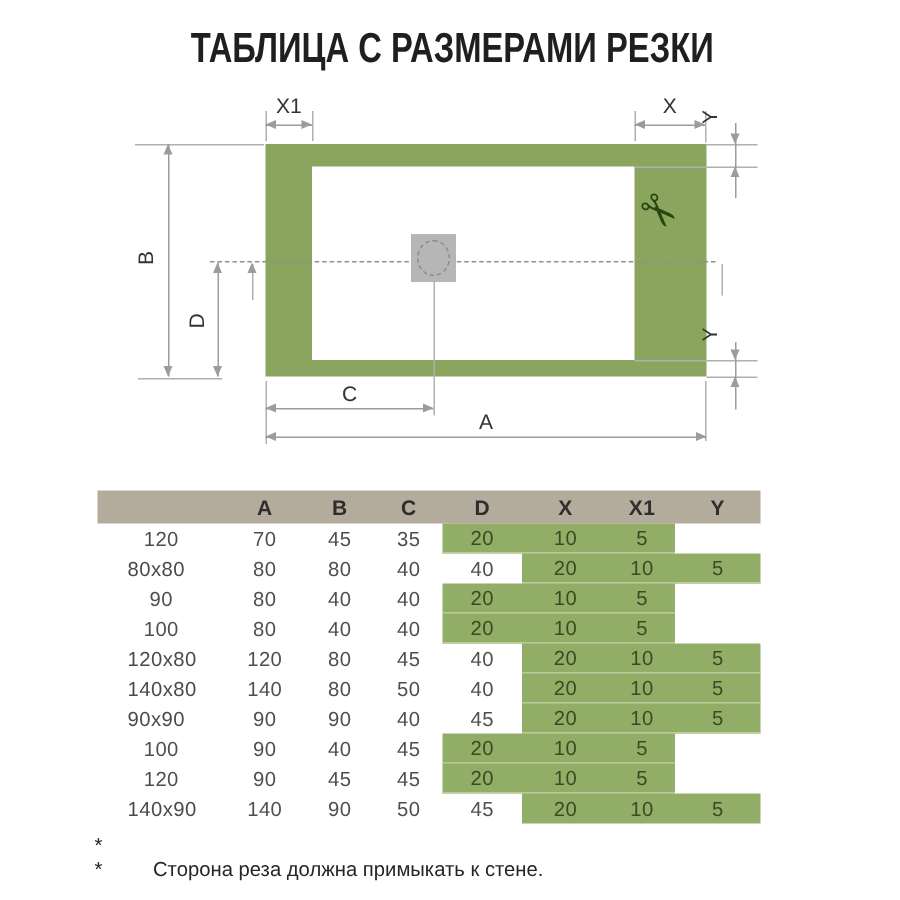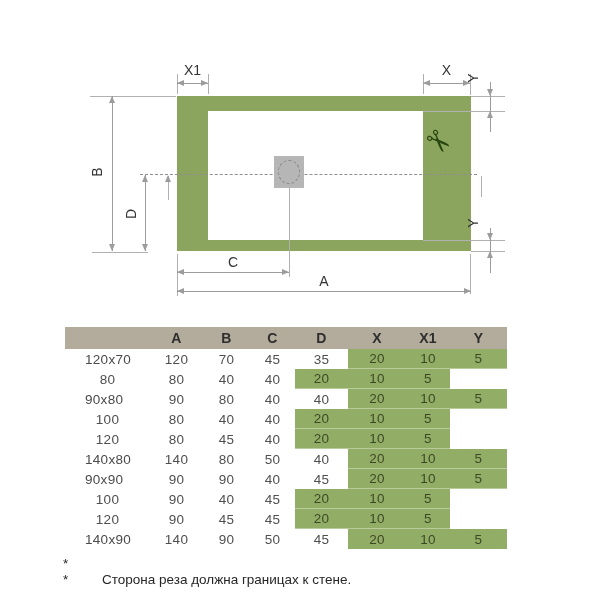--- a/index.html
+++ b/index.html
@@ -48,20 +48,23 @@
   
   .footnotes{position:absolute;left:63px;top:556px;width:500px;}
   .footnote{display:flex;font-size:13.5px;color:#262626;line-height:16px;}
   .footnote .marker{width:39px;flex:0 0 39px;}
 </style>
 </head>
 <body>
 
 <div id="stage">
 
+  <div class="title">
+    <span>ТАБЛИЦА С РАЗМЕРАМИ РЕЗКИ</span>
+  </div>
 
   <div>
 
     <div class="tray"></div>
     <div class="tray-inner"></div>
 
     <div class="centerline"></div>
     <div class="ext" style="left:168px;top:176px;width:1px;height:24px;"></div>
     <div class="ah ah-u" style="left:165px;top:175px;"></div>
     <div class="ext" style="left:481px;top:176px;width:1px;height:21px;"></div>
@@ -133,58 +136,58 @@
         <div class="cell">A</div>
         <div class="cell">B</div>
         <div class="cell">C</div>
         <div class="cell">D</div>
         <div class="cell">X</div>
         <div class="cell">X1</div>
         <div class="cell">Y</div>
       </div>
     <div class="tbody">
         <div class="trow">
-          <div class="cell size">120x70</div>
           <div class="cell">120</div>
           <div class="cell">70</div>
           <div class="cell">45</div>
           <div class="cell">35</div>
           <div class="cell cut">20</div>
           <div class="cell cut">10</div>
           <div class="cell cut">5</div>
         </div>
         <div class="trow">
-          <div class="cell">80</div>
-          <div class="cell">80</div>
-          <div class="cell">40</div>
-          <div class="cell">40</div>
-          <div class="cell cut">20</div>
-          <div class="cell cut">10</div>
-          <div class="cell cut">5</div>
-        </div>
-        <div class="trow">
-          <div class="cell size">90x80</div>
+          <div class="cell size">80x80</div>
+          <div class="cell">80</div>
+          <div class="cell">80</div>
+          <div class="cell">40</div>
+          <div class="cell">40</div>
+          <div class="cell cut">20</div>
+          <div class="cell cut">10</div>
+          <div class="cell cut">5</div>
+        </div>
+        <div class="trow">
           <div class="cell">90</div>
           <div class="cell">80</div>
           <div class="cell">40</div>
           <div class="cell">40</div>
           <div class="cell cut">20</div>
           <div class="cell cut">10</div>
           <div class="cell cut">5</div>
         </div>
         <div class="trow">
           <div class="cell">100</div>
           <div class="cell">80</div>
           <div class="cell">40</div>
           <div class="cell">40</div>
           <div class="cell cut">20</div>
           <div class="cell cut">10</div>
           <div class="cell cut">5</div>
         </div>
         <div class="trow">
+          <div class="cell size">120x80</div>
           <div class="cell">120</div>
           <div class="cell">80</div>
           <div class="cell">45</div>
           <div class="cell">40</div>
           <div class="cell cut">20</div>
           <div class="cell cut">10</div>
           <div class="cell cut">5</div>
         </div>
         <div class="trow">
           <div class="cell size">140x80</div>
@@ -236,17 +239,17 @@
         </div>
       </div>
   </div>
 
   <div class="footnotes">
       <div class="footnote">
         <div class="marker">*</div>
       </div>
       <div class="footnote">
         <div class="marker">*</div>
-        <div class="text">Сторона реза должна границах к стене.</div>
+        <div class="text">Сторона реза должна примыкать к стене.</div>
       </div>
     </div>
 
 </div>
 
 </body></html>

